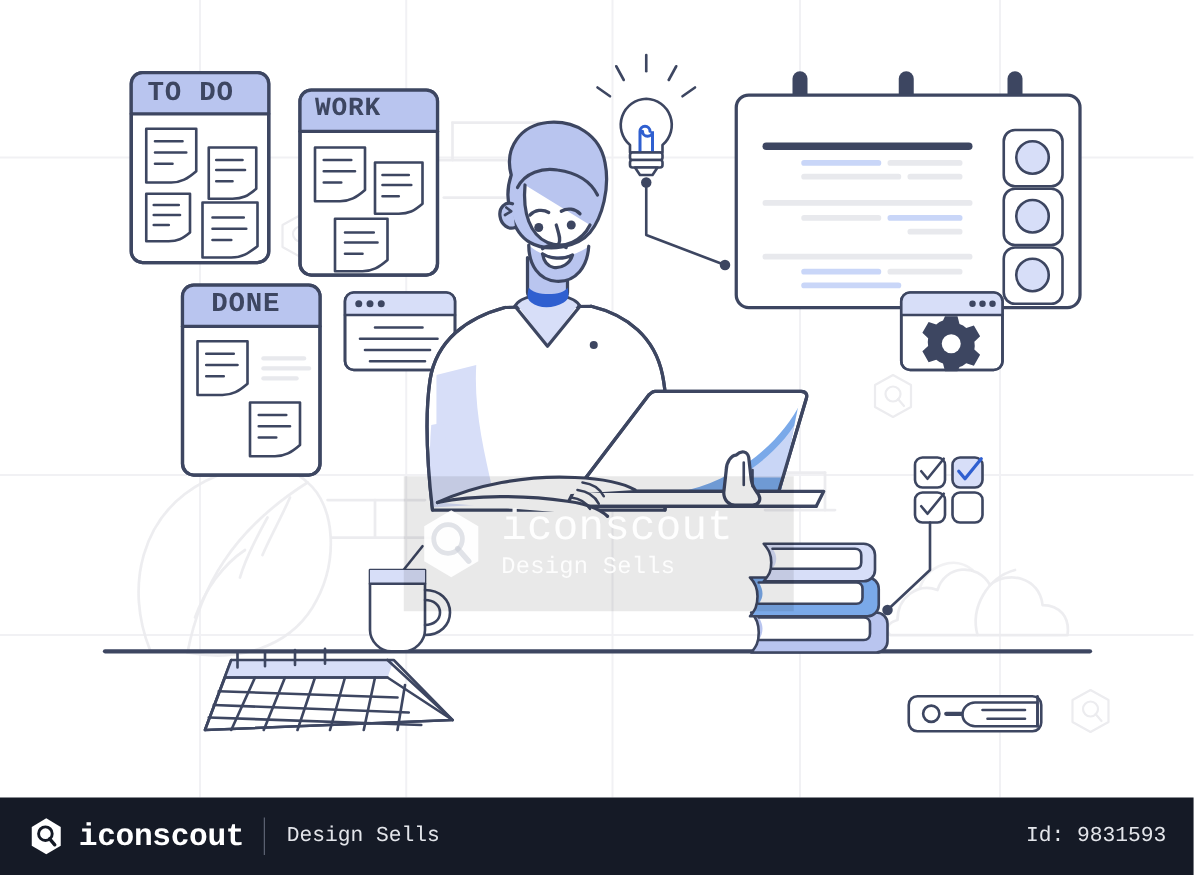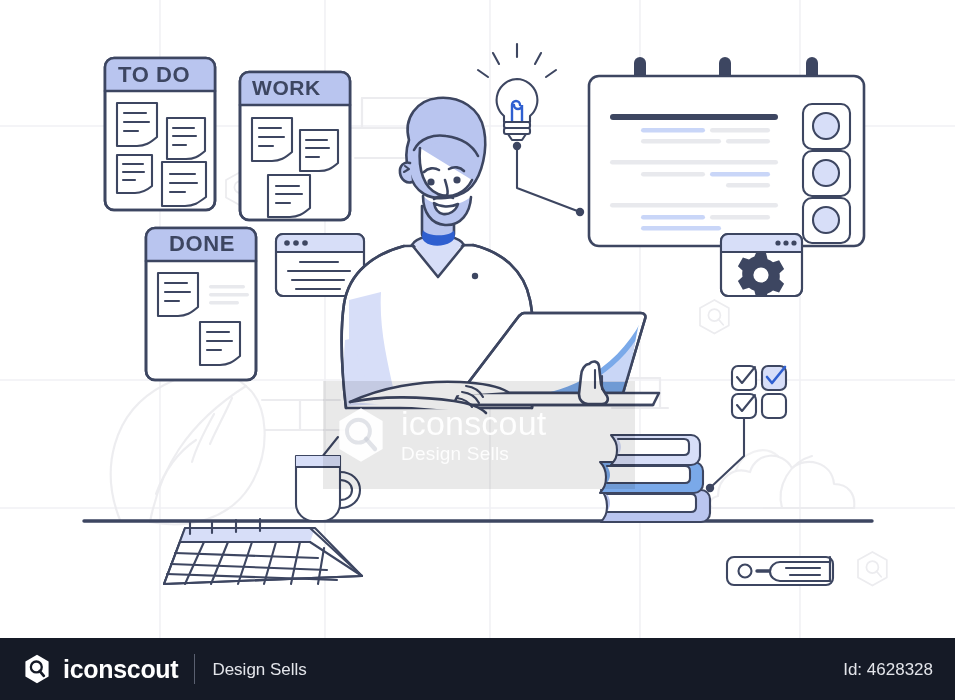--- a/index.html
+++ b/index.html
@@ -11,20 +11,21 @@
     width: 955px;
     height: 700px;
     font-family: "Liberation Sans", sans-serif;
     overflow: hidden;
   }
   #stage {
     position: relative;
     width: 955px;
     height: 700px;
     background: #ffffff;
+    font-family: Liberation Mono, monospace;
   }
   #art {
     position: absolute;
     left: 0; top: 0;
     width: 955px;
     height: 700px;
     display: block;
   }
   
   #footer {
@@ -530,16 +531,16 @@
     <div id="brand">
       <svg id="brand-mark" viewBox="0 0 40 44">
         <path d="M20,1 L37,11 L37,33 L20,43 L3,33 L3,11 Z" fill="#ffffff"></path>
         <circle cx="19" cy="19" r="8" fill="none" stroke="#151a26" stroke-width="3.4"></circle>
         <path d="M24,25 L30,32" stroke="#151a26" stroke-width="4" stroke-linecap="round" fill="none"></path>
       </svg>
       <span id="brand-name">iconscout</span>
     </div>
     <div id="brand-sep"></div>
     <span id="brand-tag">Design Sells</span>
-    <span id="asset-id">Id: 4628328</span>
+    <span id="asset-id">Id: 9831593</span>
   </div>
 
 </div>
 
 </body></html>

